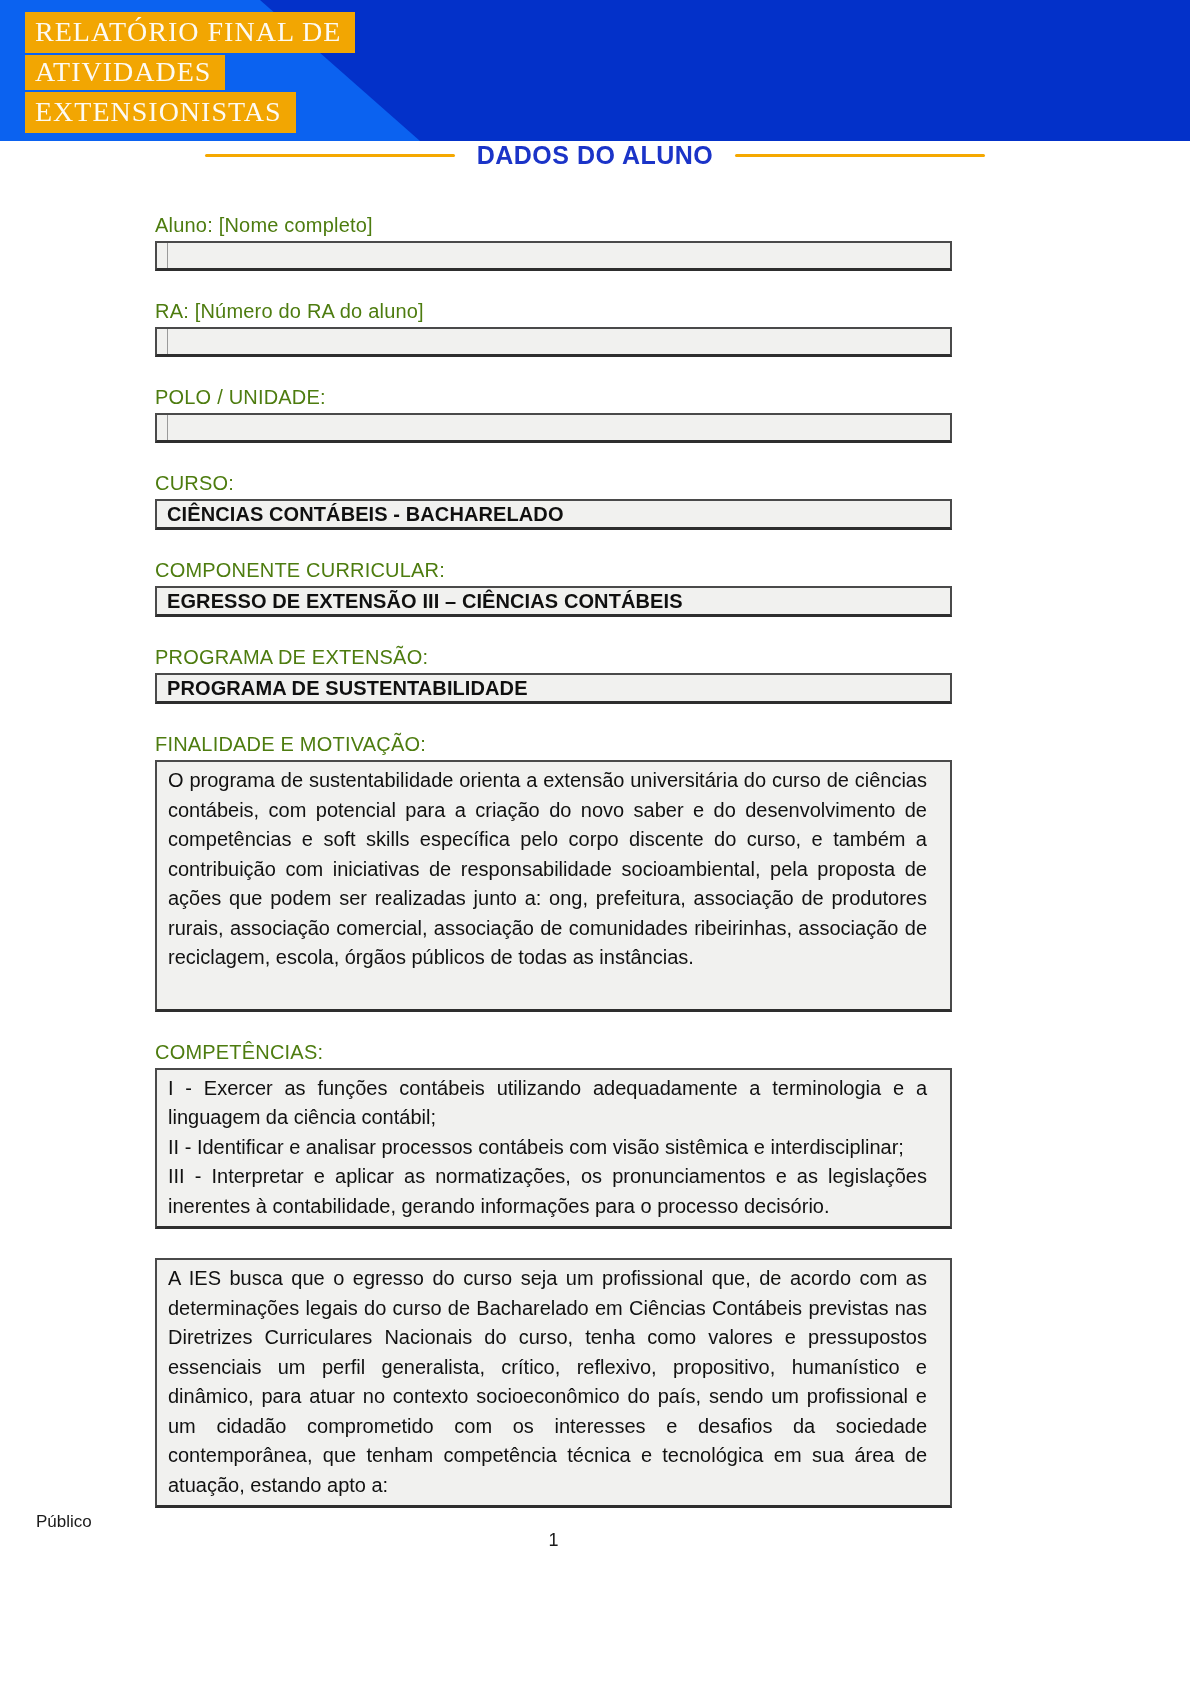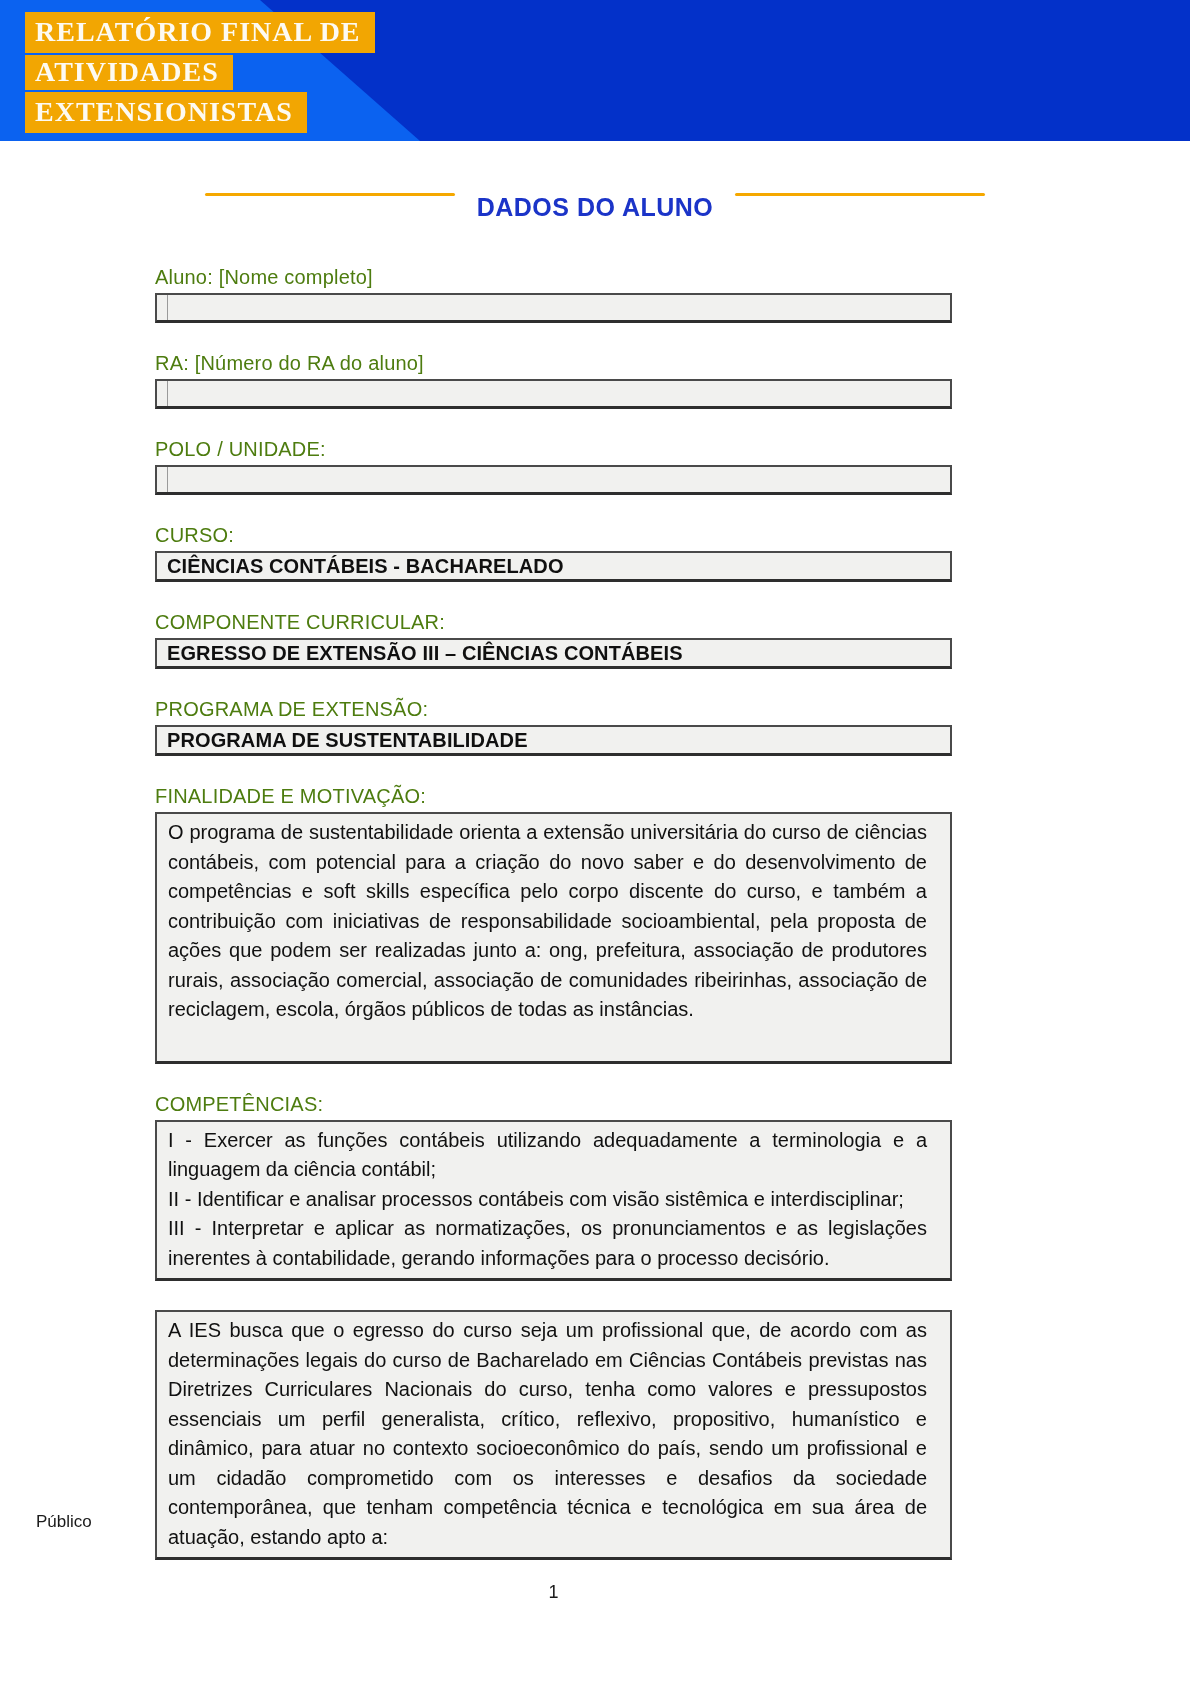--- a/index.html
+++ b/index.html
@@ -27,37 +27,37 @@
   }
   .banner-title {
     position: absolute;
     top: 12px;
     left: 25px;
     z-index: 2;
     display: flex;
     flex-direction: column;
     gap: 2px;
   }
-  .banner-line { display: block; font-weight: bold; }
+  .banner-line { display: block; }
   .banner-line span {
     display: inline-block;
     background: #f2a602;
     color: #fdfaf2;
     font-family: "Liberation Serif", serif;
     font-size: 28px;
     letter-spacing: 1px;
     padding: 4px 14px 5px 10px;
     white-space: nowrap;
   }
   .banner-line.l2 span { padding-top: 1px; padding-bottom: 2px; }
 
   
   .section-title-row {
-    margin-top: 52px;
-    display: flex;
+    display: flex;
+    align-items: center;
     justify-content: center;
     gap: 22px;
   }
   .title-rule {
     width: 250px;
     height: 3px;
     background: #f5a800;
     border-radius: 2px;
   }
   .section-title {

